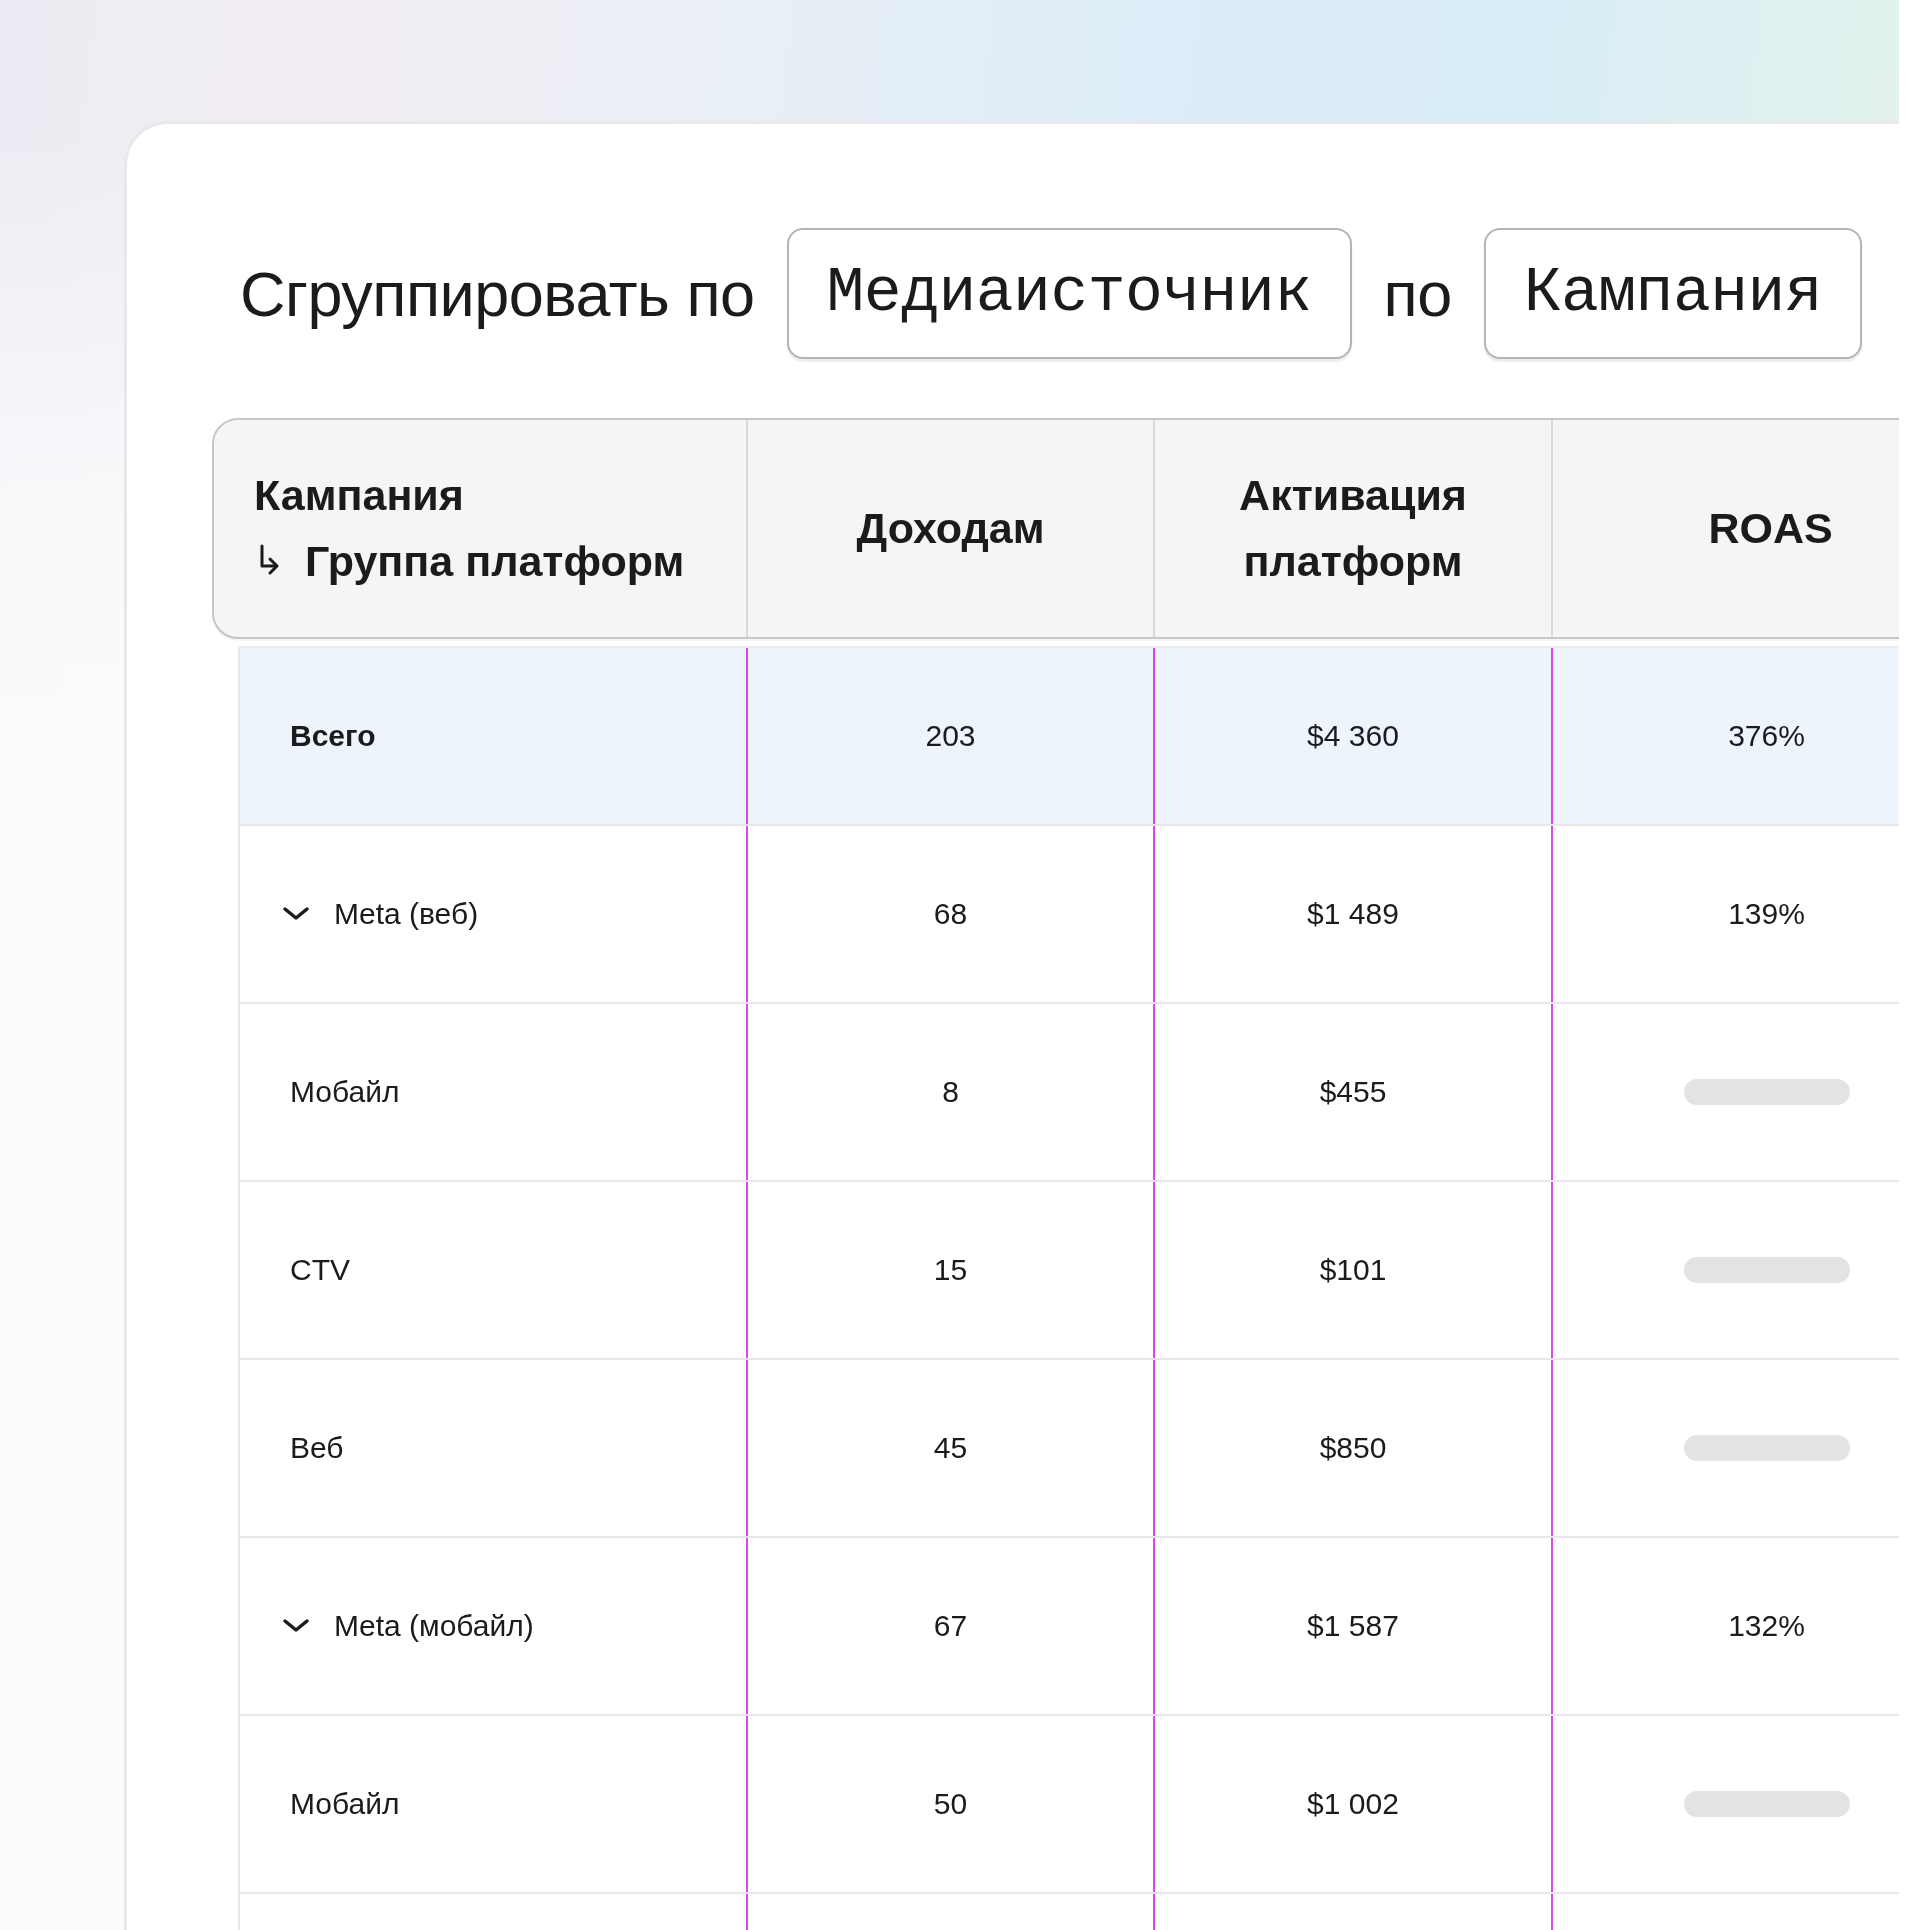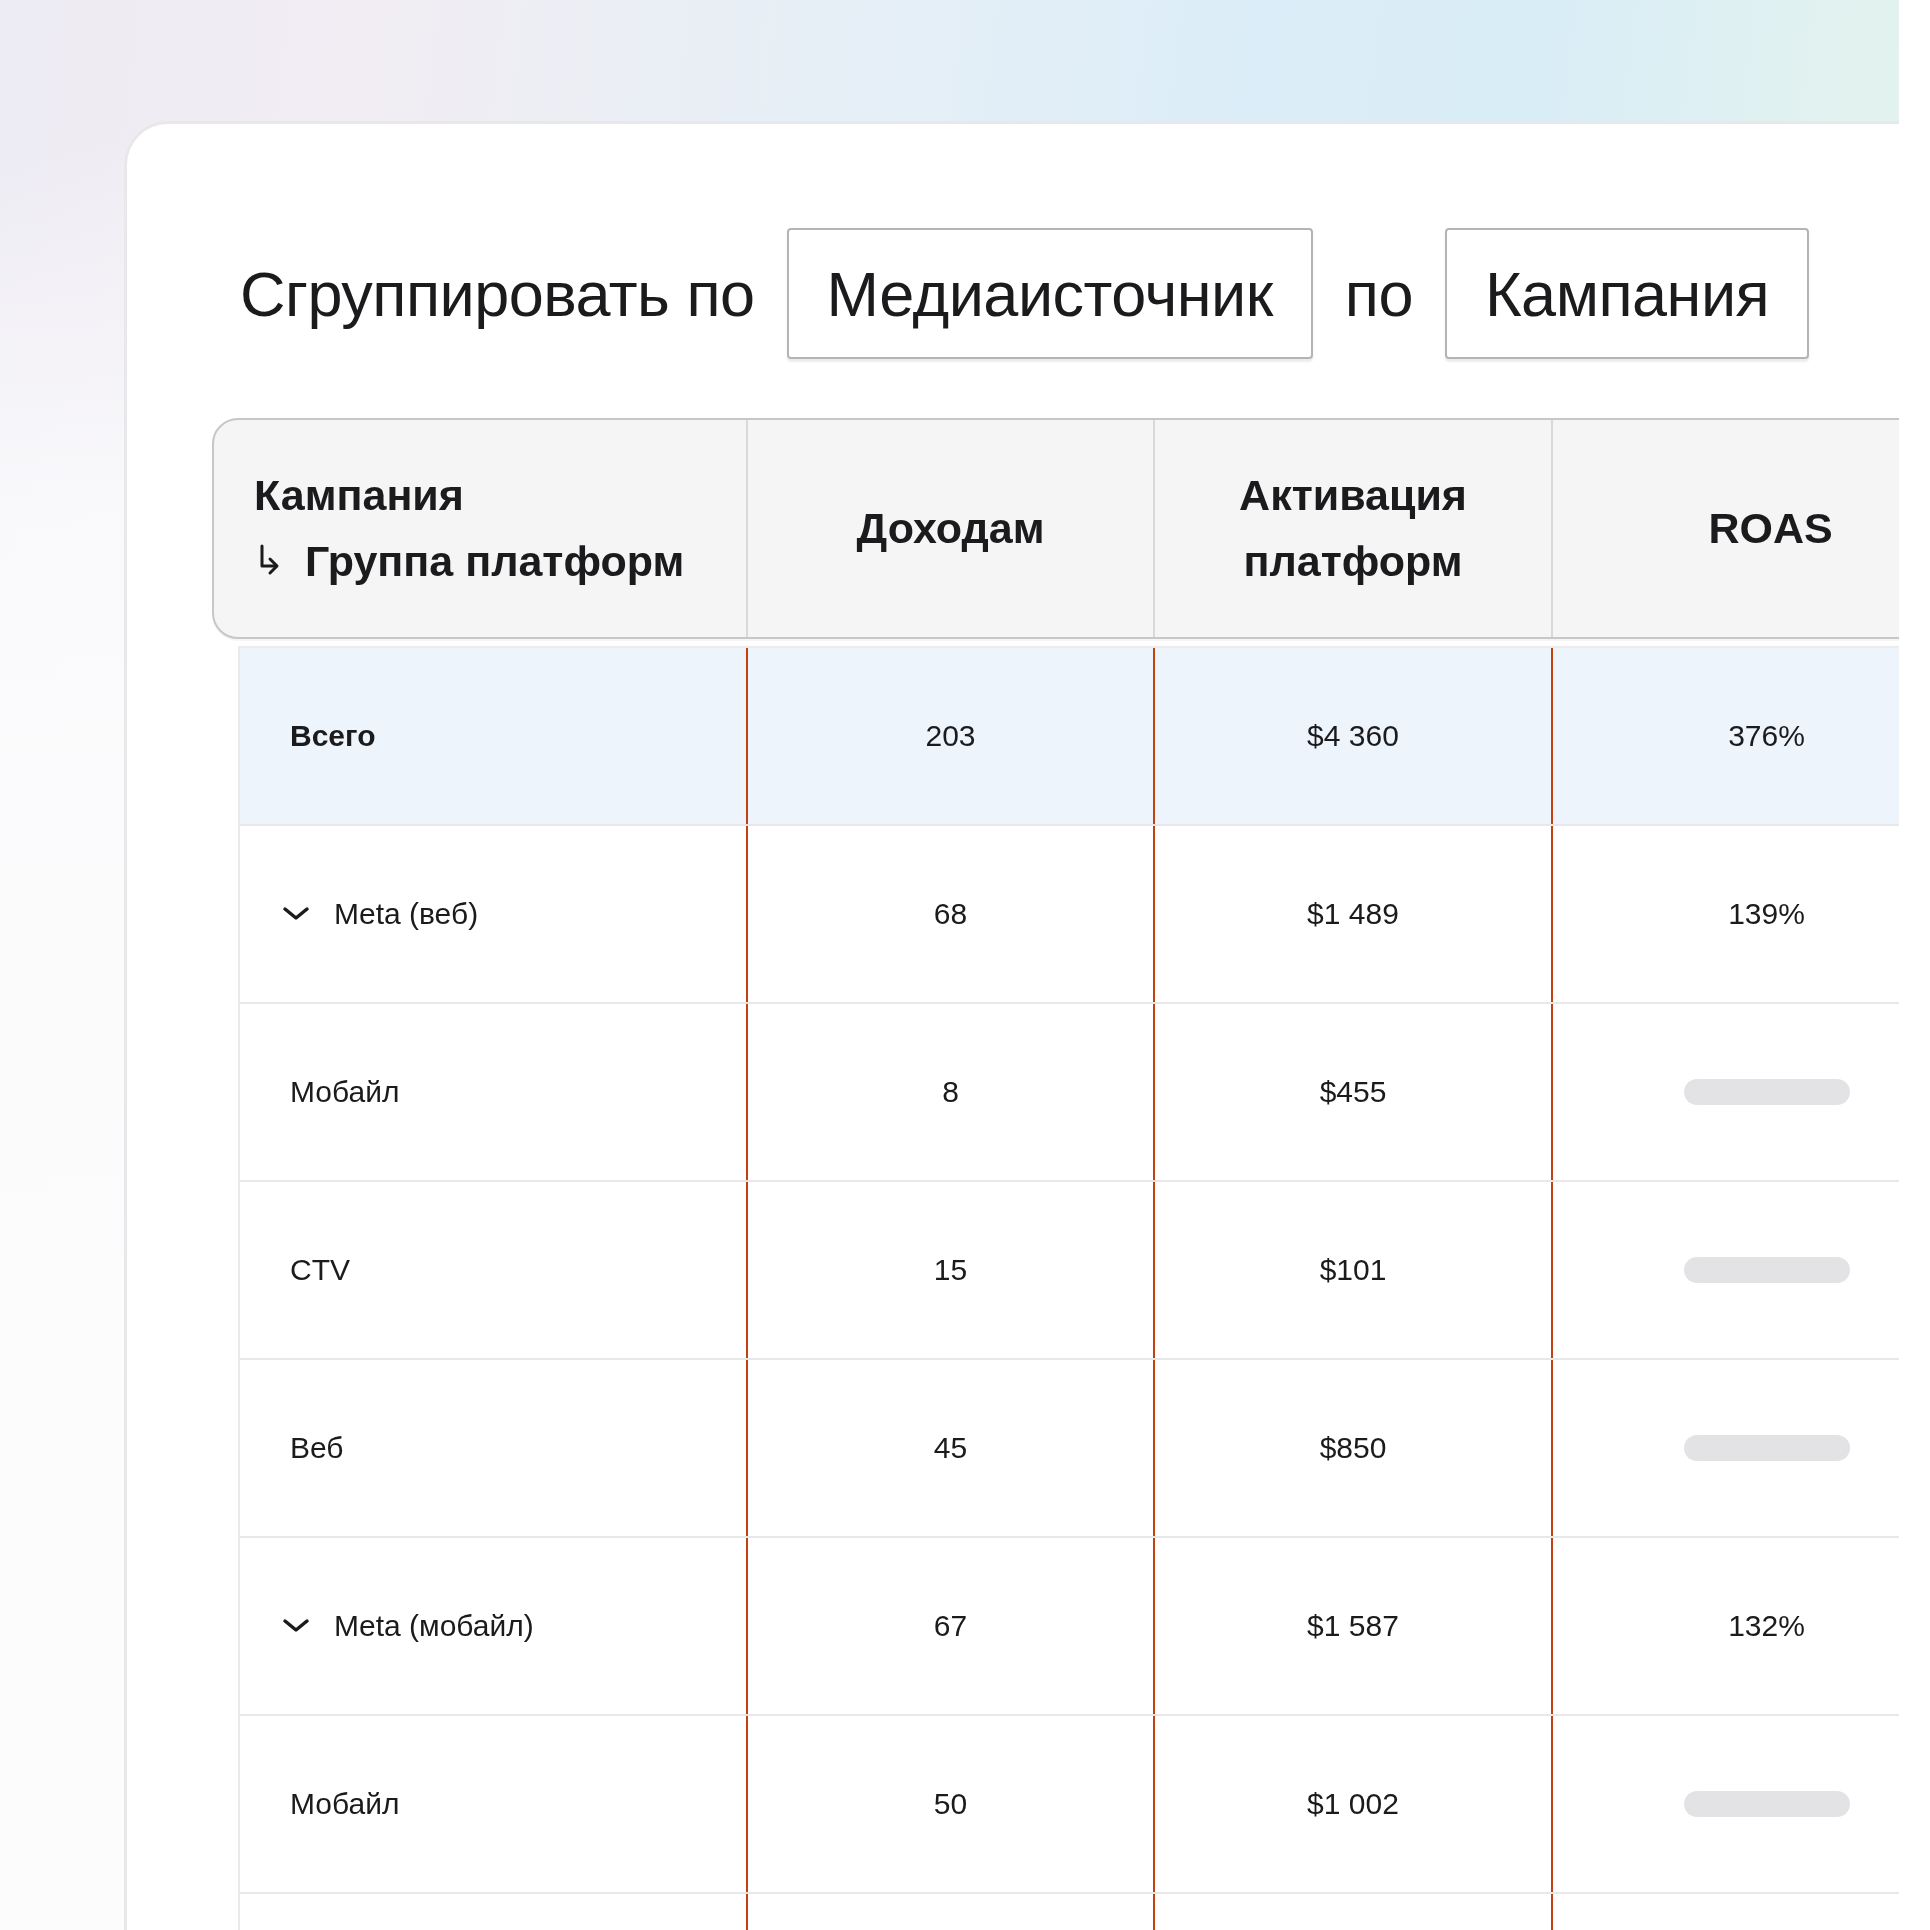--- a/index.html
+++ b/index.html
@@ -18,22 +18,22 @@
     border-radius:44px 0 0 0;
   }
   
   .controls{
     position:absolute;left:240px;top:228px;height:131px;
     display:flex;align-items:center;gap:32px;font-size:63px;white-space:nowrap;
   }
   .gb-label{letter-spacing:-0.5px;}
   .gbtn{
     box-sizing:border-box;height:131px;display:flex;align-items:center;
-    padding:0 38px;border:2.5px solid #b4b4b6;border-radius:4px;background:#fff;
-    box-shadow:0 2.5px 2px rgba(0,0,0,0.08);letter-spacing:-0.5px;cursor:pointer;
+    padding:0 38px;border:2.5px solid #b4b4b6;border-radius:16px;background:#fff;
+    box-shadow:0 2.5px 2px rgba(0,0,0,0.08);letter-spacing:-0.5px;cursor:pointer;font-family:Liberation Mono, monospace;
   }
   
   .table-header{
     position:absolute;left:212px;top:418px;width:1778px;height:221px;box-sizing:border-box;
     background:#f5f5f6;border:2.5px solid #c7c7c9;border-radius:26px 0 0 26px;
     display:grid;grid-template-columns:532px 407px 398px 1fr;
     box-shadow:0 2px 0 rgba(0,0,0,0.04);
   }
   .th{
     display:flex;flex-direction:column;justify-content:center;align-items:center;
@@ -49,21 +49,21 @@
     border-top:2px solid #ececef;border-left:2px solid #e9e9eb;box-sizing:border-box;
   }
   .t-row{
     display:grid;grid-template-columns:506px 407px 398px 1fr;height:178px;
     background:#ffffff;border-bottom:2px solid #e8e8ea;box-sizing:border-box;
   }
   .t-row > div{
     display:flex;align-items:center;justify-content:center;
     font-size:30px;box-sizing:border-box;
   }
-  .t-row > div + div{border-left:2px solid #c2410c;}
+  .t-row > div + div{border-left:2px solid #d946ef;}
   .t-row .c-name{justify-content:flex-start;padding-left:50px;}
   .t-row.total{background:#edf4fc;}
   .t-row.total .c-name{font-weight:700;}
   .t-row.group .c-name{font-weight:400;padding-left:42px;gap:24px;}
   .t-row.partial{height:119px;border-bottom:none;}
   .pill{width:166px;height:26px;border-radius:13px;background:#e3e3e5;}
   .chev{flex:0 0 auto;display:flex;align-items:center;}
 </style>
 </head>
 <body>

